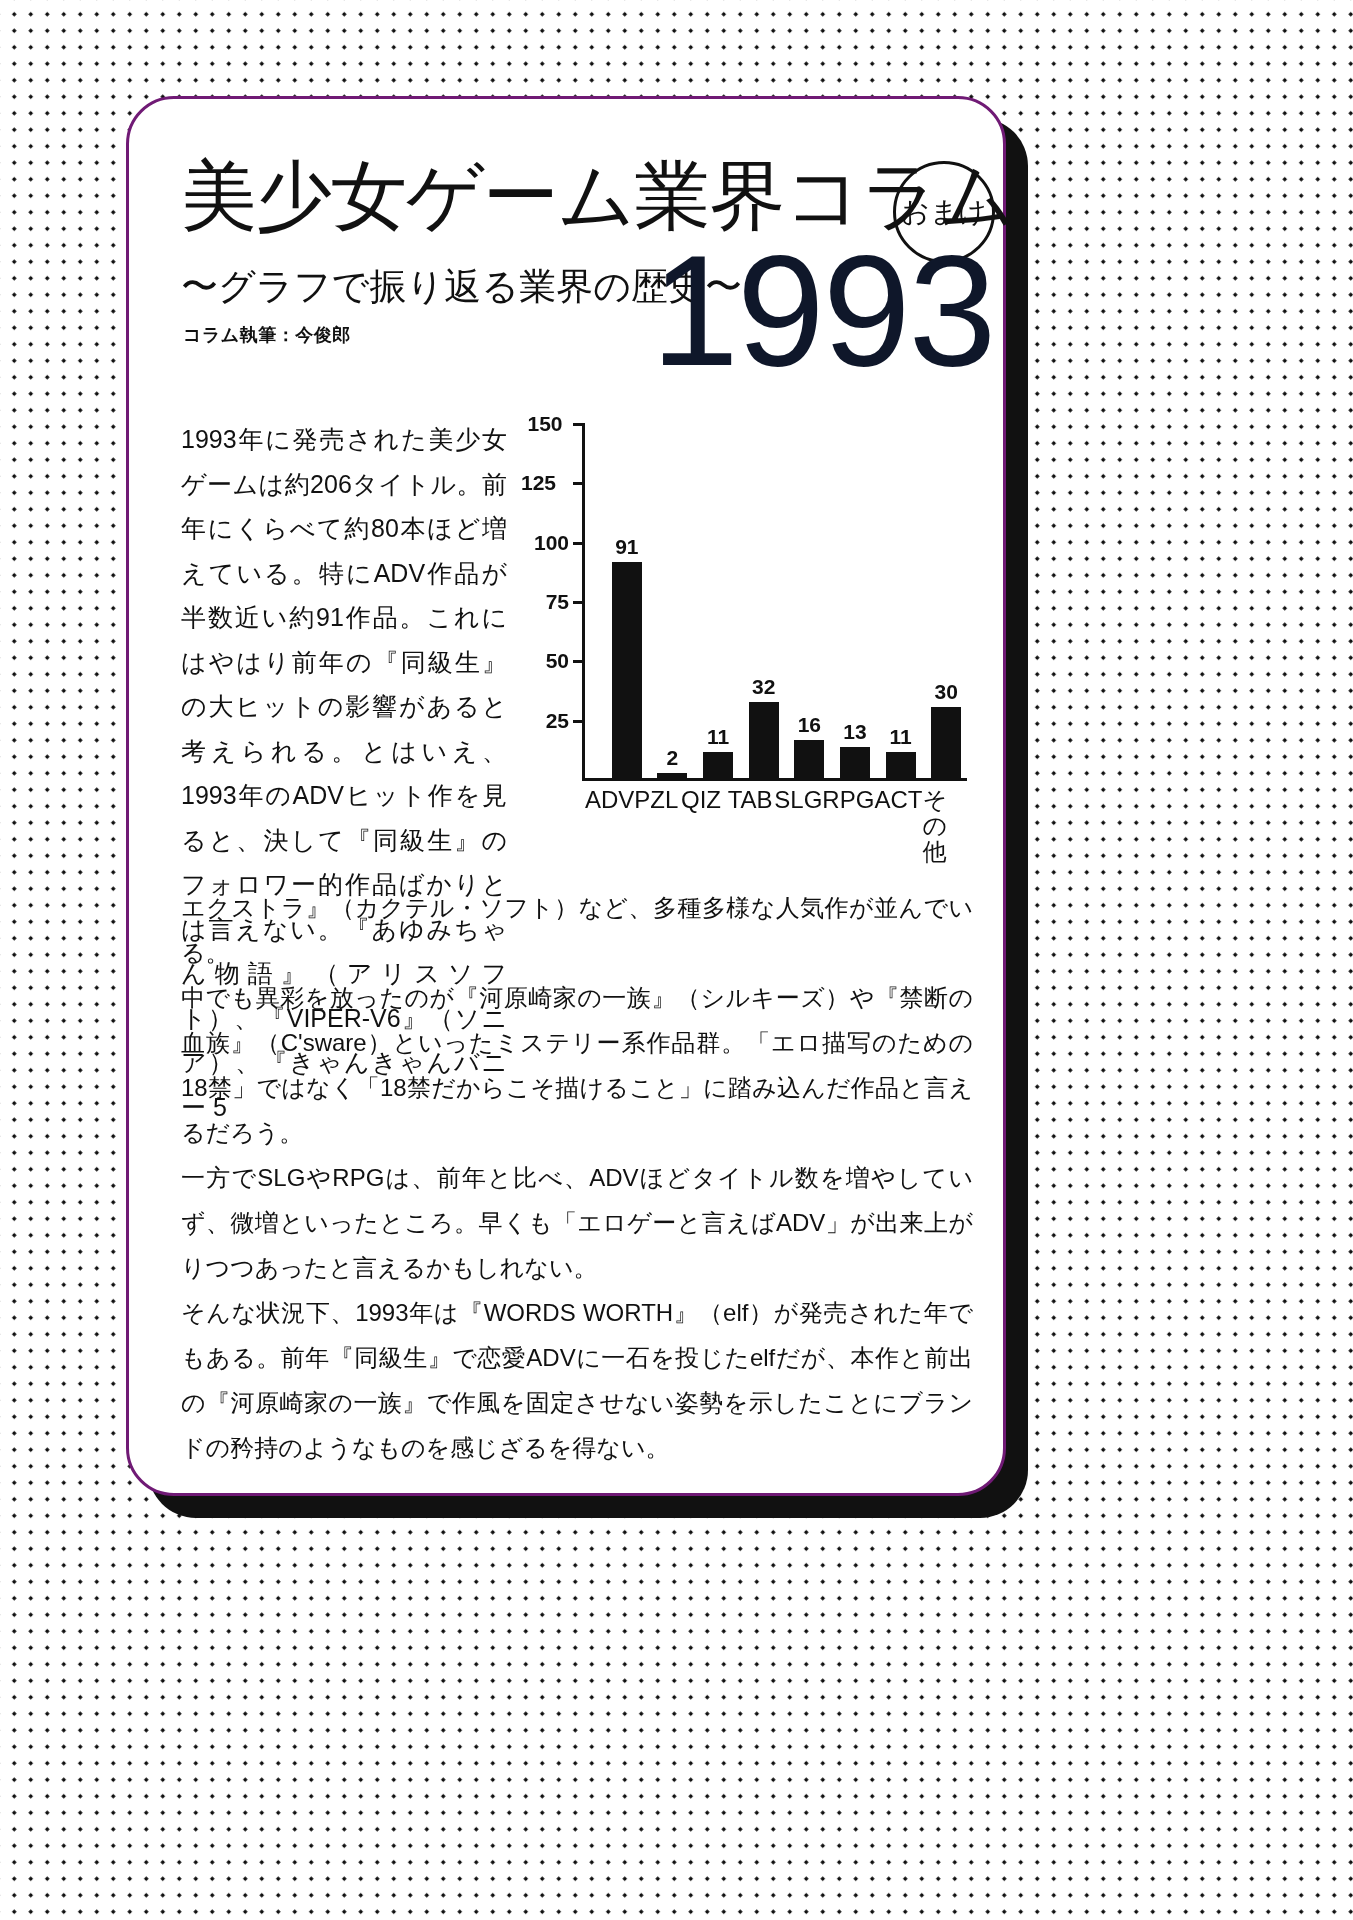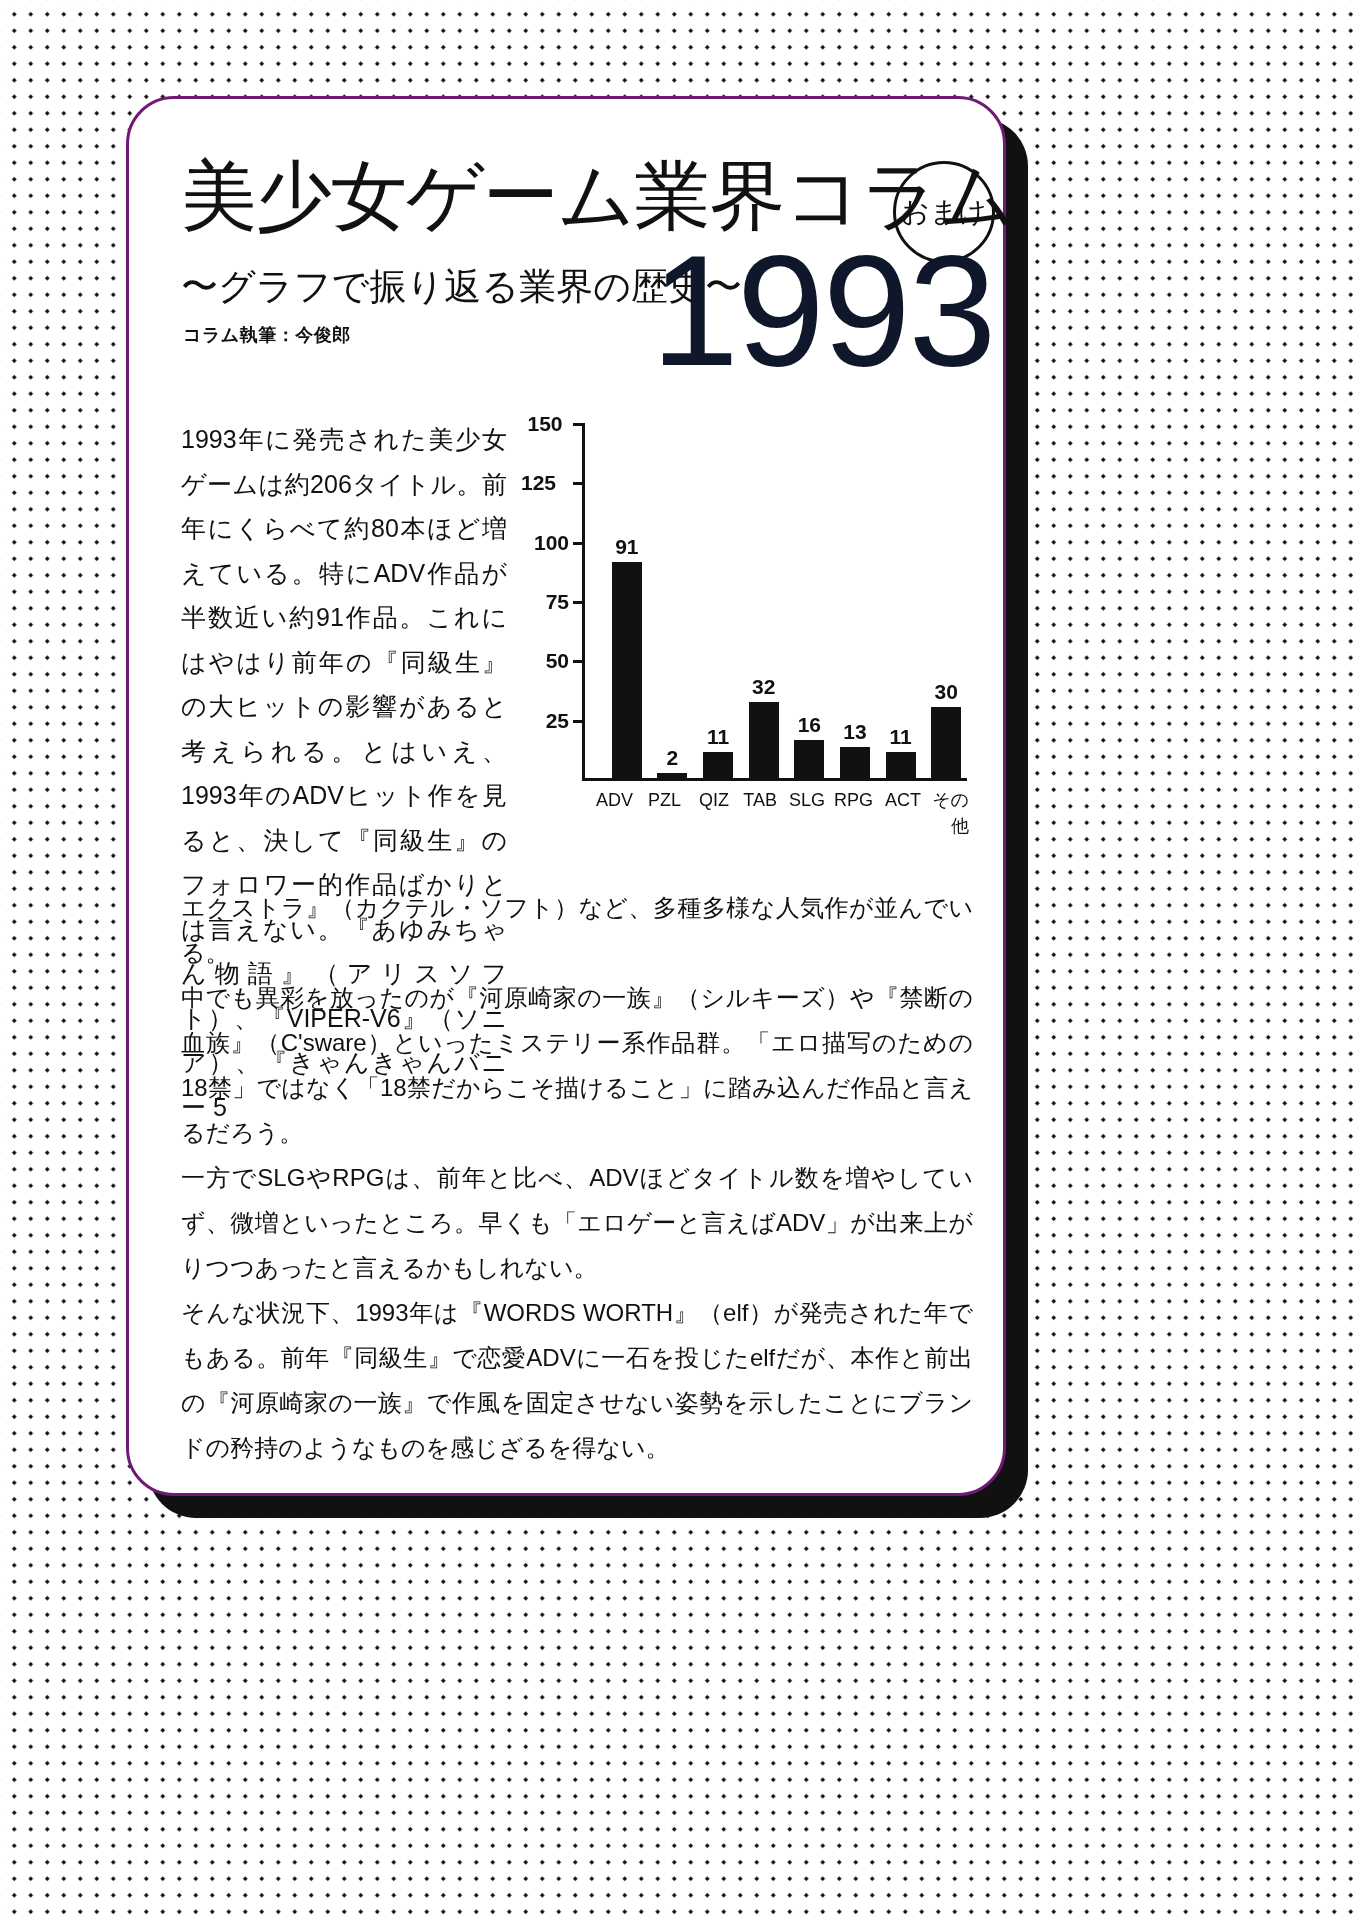--- a/index.html
+++ b/index.html
@@ -94,21 +94,21 @@
   }
   .barval{
     font-size:21px;line-height:22px;font-weight:600;margin-bottom:4px;
   }
   .bar{width:30px;background:#111;}
   .xlabels{
     position:absolute;left:64px;right:0;bottom:16px;height:32px;
     display:flex;align-items:flex-start;justify-content:space-around;
   }
   .xlab{
-    flex:1 1 0;text-align:right;font-size:18px;line-height:26px;font-weight:400;
+    flex:1 1 0;text-align:left;font-size:24px;line-height:26px;font-weight:400;
   }
 </style>
 </head>
 <body>
 
 <div class="card-shadow"></div>
 
 <div class="card">
   <div class="card-inner">
 

